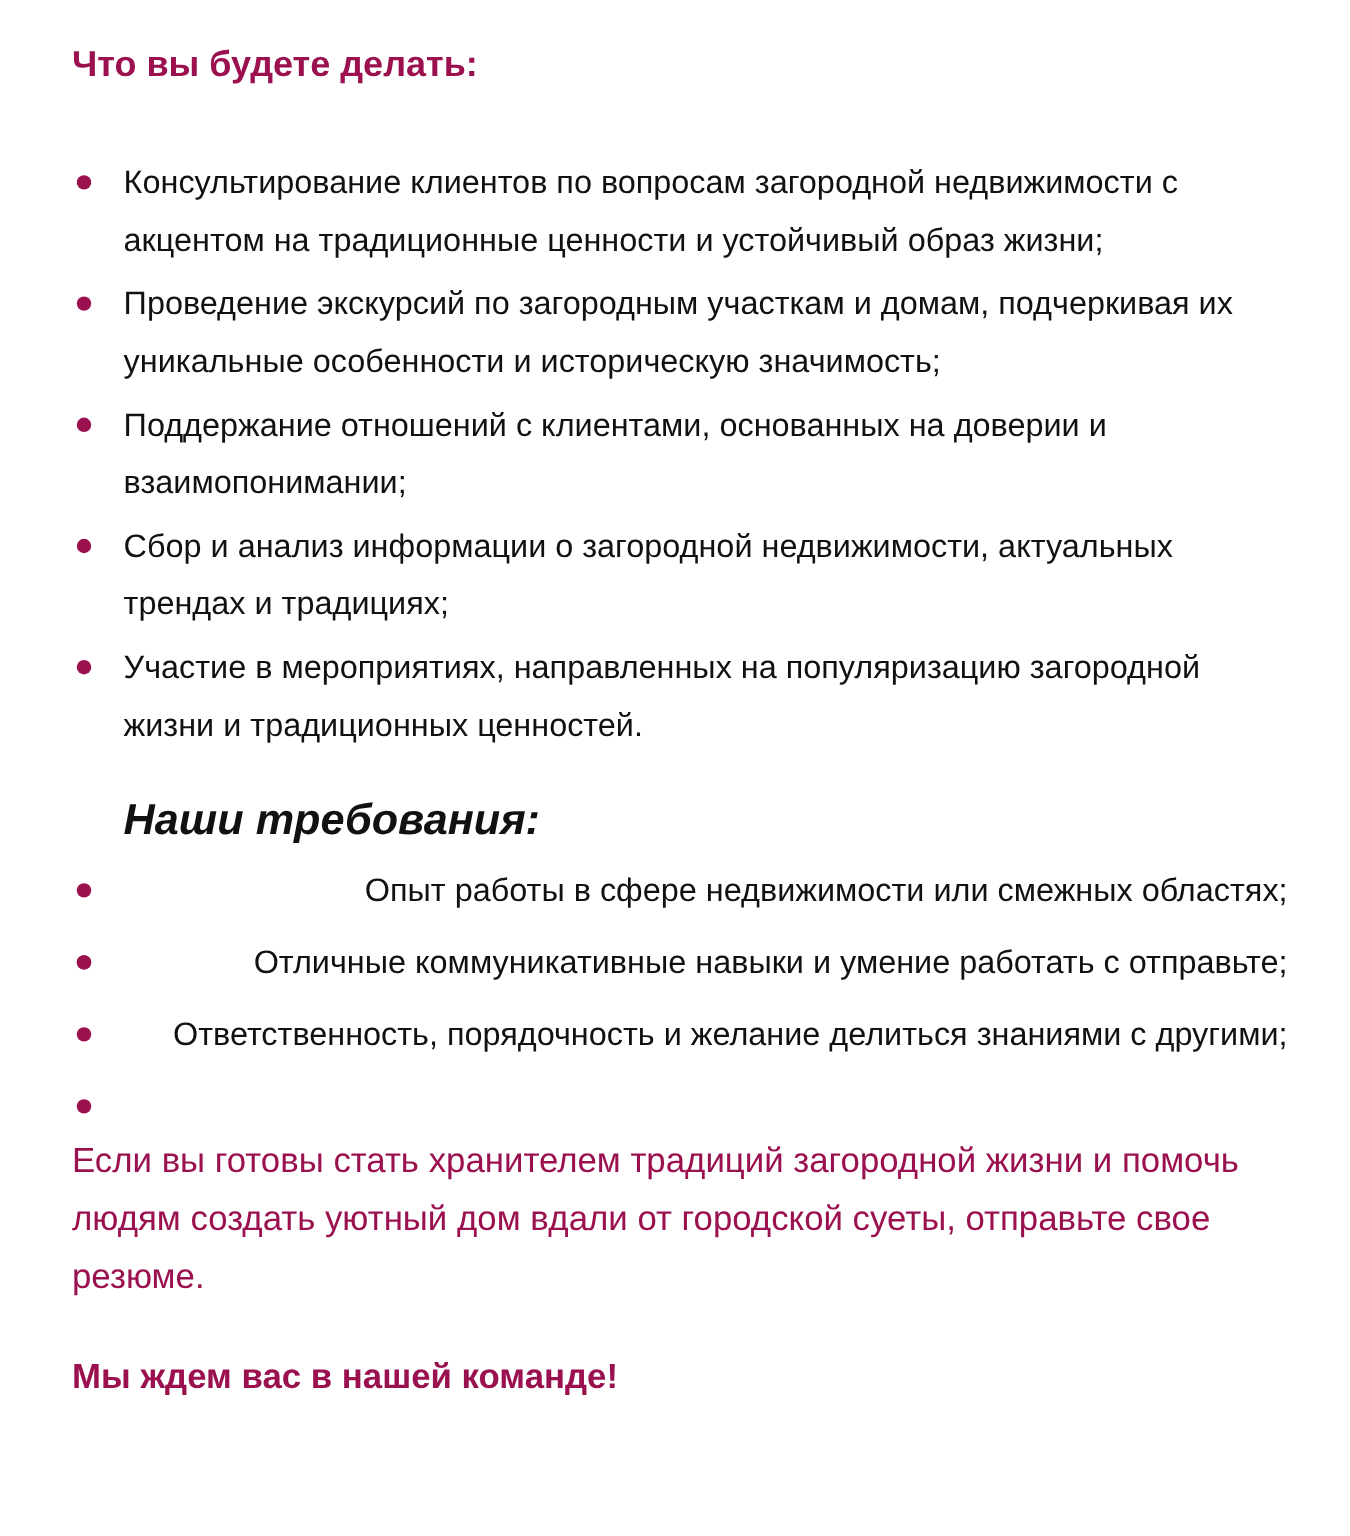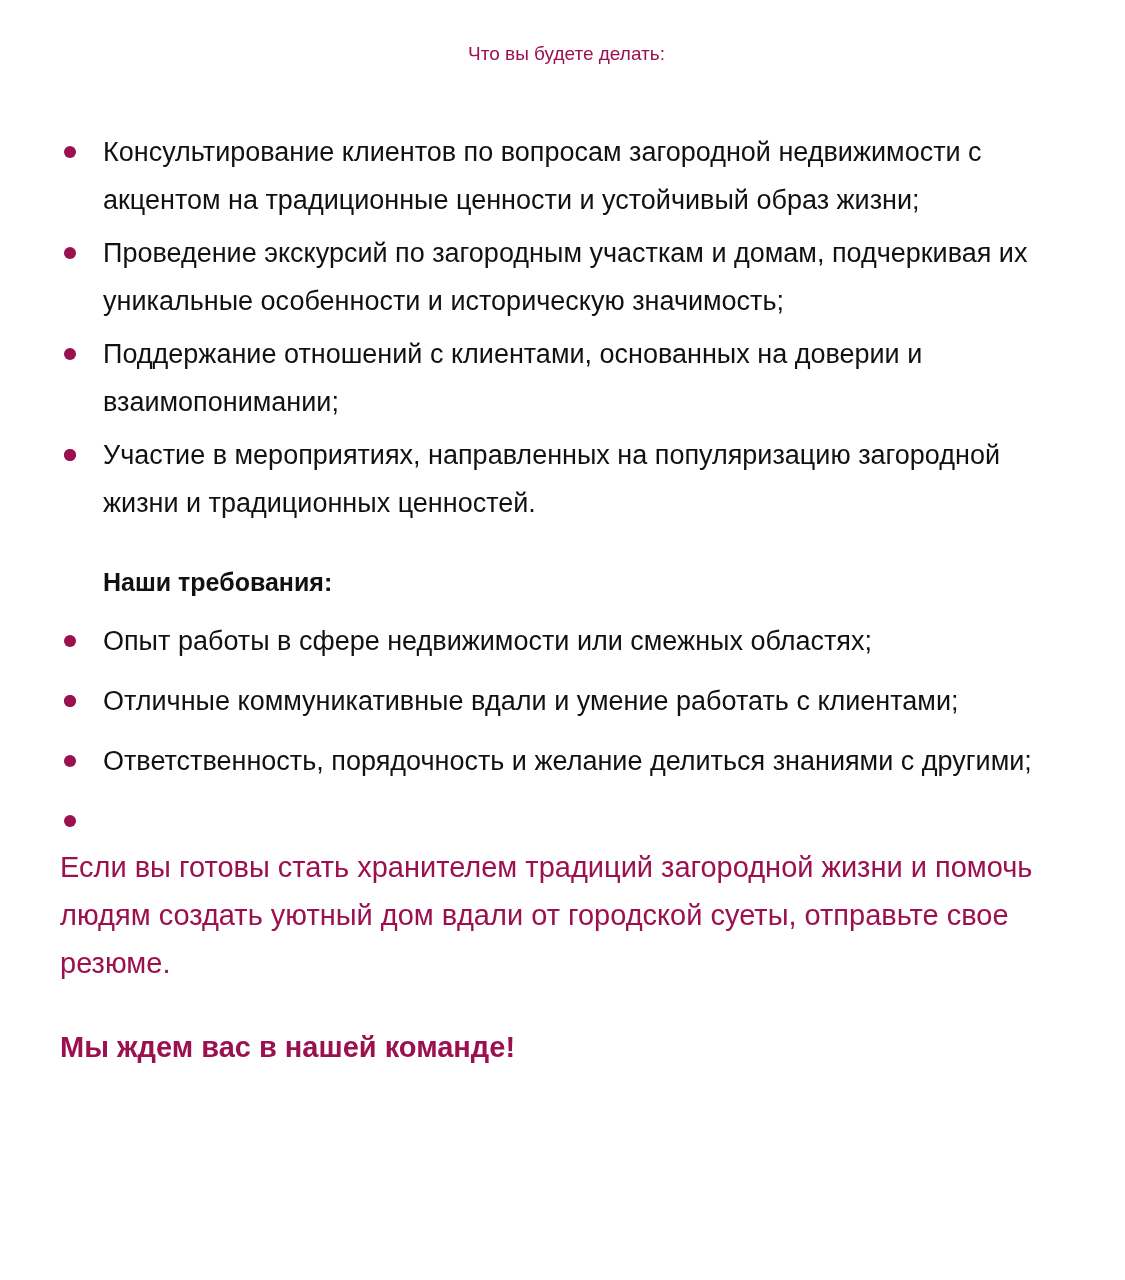--- a/index.html
+++ b/index.html
@@ -13,56 +13,56 @@
     background: var(--bg);
     font-family: "Liberation Sans", sans-serif;
   }
   .page {
     width: 1125px;
     min-height: 1280px;
     background: var(--bg);
     padding: 36px 52px 60px 60px;
   }
   .heading {
-    font-size: 19px;
-    font-weight: normal;
+    font-size: 30px;
+    font-weight: bold;
     color: var(--accent);
     line-height: 36px;
-    text-align: center;
   }
   ul.bullets {
     list-style: none;
     margin-top: 56px;
   }
   ul.bullets li {
     position: relative;
     padding-left: 43px;
     font-size: 27px;
     line-height: 48px;
     color: var(--text);
   }
   ul.duties li { margin-bottom: 5px; }
-  ul.requirements { margin-top: 18px; }
+  ul.requirements { margin-top: 18px; text-align: right; }
   ul.requirements li { margin-bottom: 12px; }
   .dot {
     position: absolute;
     left: 4px;
     top: 18px;
     width: 12px;
     height: 12px;
     border-radius: 50%;
     background: var(--accent);
   }
   .sub-heading {
     margin-top: 38px;
     margin-left: 43px;
-    font-size: 25px;
+    font-size: 36px;
     font-weight: bold;
     color: var(--text);
     line-height: 34px;
+    font-style: italic;
   }
   .closing {
     margin-top: 58px;
     font-size: 29px;
     font-weight: normal;
     color: var(--accent);
     line-height: 48px;
     max-width: 1005px;
   }
   .cta {
@@ -88,40 +88,41 @@
     <li>
       <span class="dot"></span>
       <span>Проведение экскурсий по загородным участкам и домам, подчеркивая их уникальные особенности и историческую значимость;</span>
     </li>
     <li>
       <span class="dot"></span>
       <span>Поддержание отношений с клиентами, основанных на доверии и взаимопонимании;</span>
     </li>
     <li>
       <span class="dot"></span>
+      <span>Сбор и анализ информации о загородной недвижимости, актуальных трендах и традициях;</span>
     </li>
     <li>
       <span class="dot"></span>
       <span>Участие в мероприятиях, направленных на популяризацию загородной жизни и традиционных ценностей.</span>
     </li>
   </ul>
 
   <h2 class="sub-heading">Наши требования:</h2>
 
   <ul class="bullets requirements">
     <li>
       <span class="dot"></span>
       <span>Опыт работы в сфере недвижимости или смежных областях;</span>
     </li>
     <li>
       <span class="dot"></span>
     </li>
     <li>
       <span class="dot"></span>
-      <span>Отличные коммуникативные вдали и умение работать с клиентами;</span>
+      <span>Отличные коммуникативные навыки и умение работать с отправьте;</span>
     </li>
     <li>
       <span class="dot"></span>
       <span>Ответственность, порядочность и желание делиться знаниями с другими;</span>
     </li>
     <li>
       <span class="dot"></span>
     </li>
   </ul>
 

